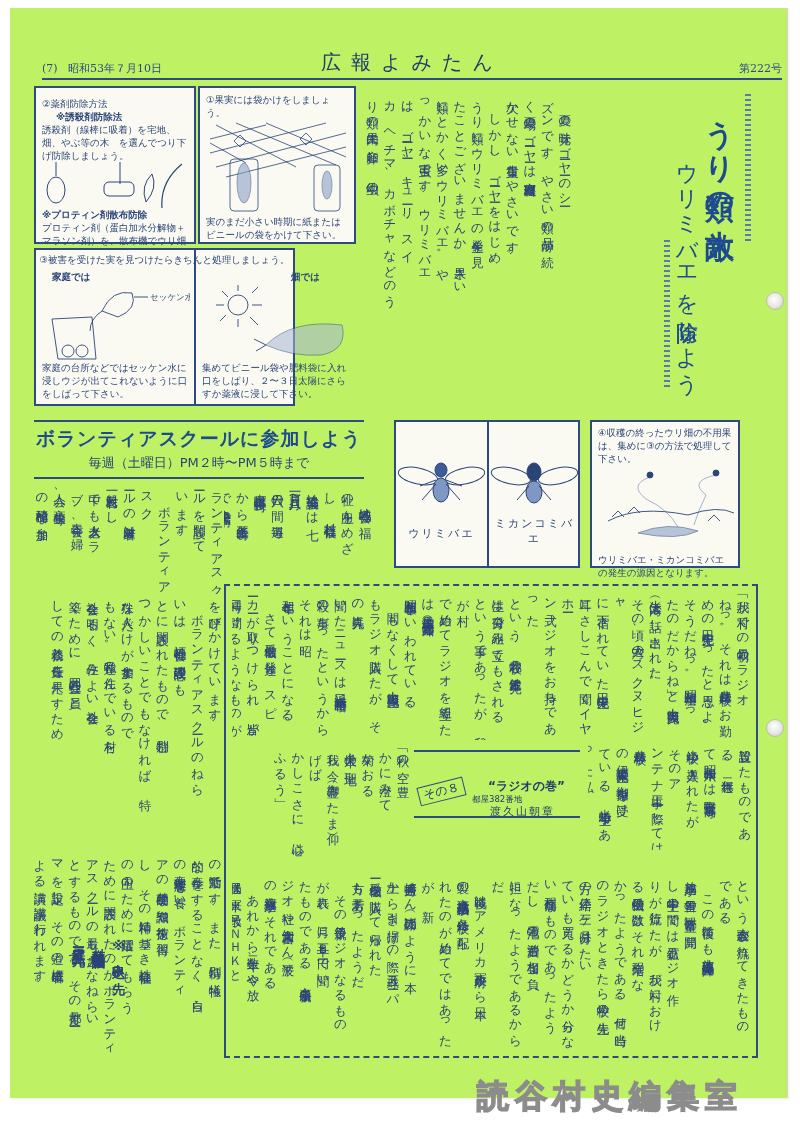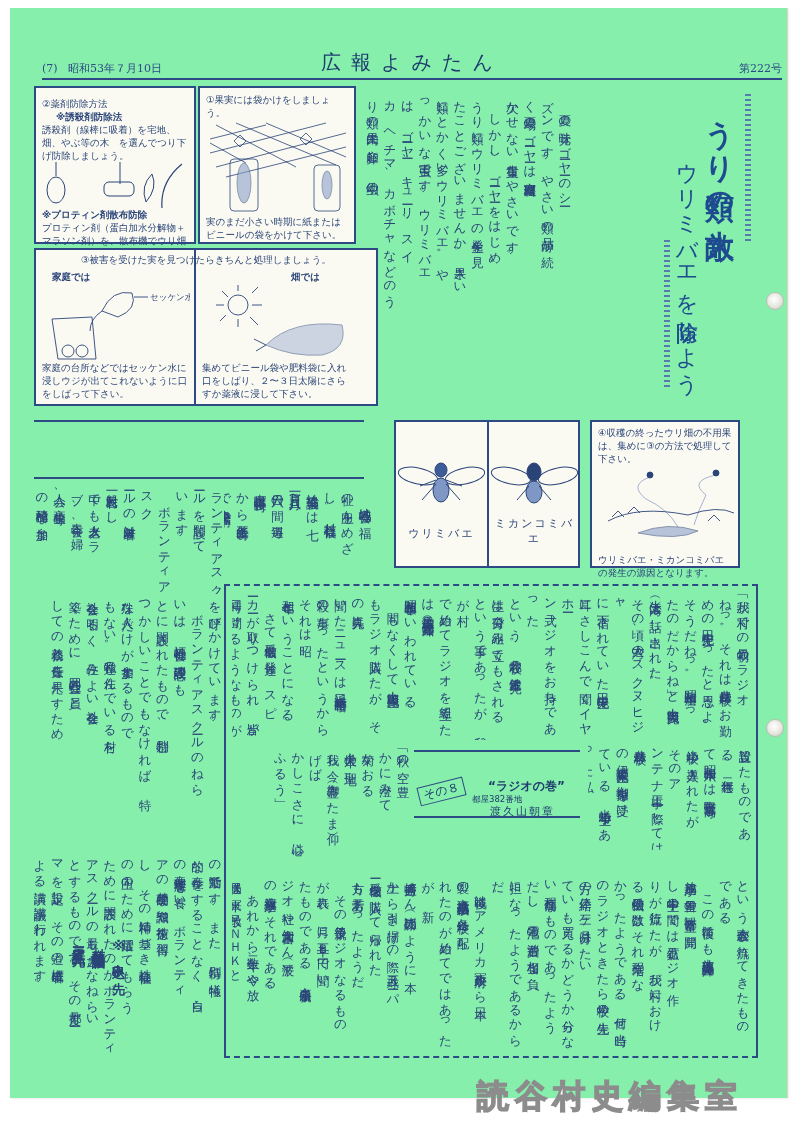--- a/index.html
+++ b/index.html
@@ -4,21 +4,21 @@
 <style>
   * { box-sizing: border-box; margin: 0; padding: 0; }
   body {
     width: 800px; height: 1131px; overflow: hidden;
     background: #ffffff;
     font-family: "DejaVu Serif", "Liberation Serif", serif;
     color: #1f3b6e;
   }
   .page {
     position: absolute; left: 10px; top: 8px; width: 778px; height: 1090px;
-    background: #86efac;
+    background: #bef264;
     border-right: 1px solid #d9d6c8;
     box-shadow: 1px 1px 2px rgba(0,0,0,0.08);
   }
   .header {
     position: absolute; left: 32px; top: 50px; width: 740px; height: 22px;
     border-bottom: 2px solid #2d4a85;
     display: flex; align-items: flex-end; justify-content: space-between;
     padding-bottom: 2px;
     font-size: 11px; color: #2d4a85;
   }
@@ -110,21 +110,21 @@
         <rect x="24" y="40" width="28" height="52" rx="4"></rect>
         <ellipse cx="38" cy="64" rx="7" ry="20" fill="#8aa0c8" opacity="0.6"></ellipse>
         <rect x="108" y="46" width="26" height="46" rx="4"></rect>
         <ellipse cx="121" cy="66" rx="5" ry="14" fill="#8aa0c8" opacity="0.6"></ellipse>
         <path d="M28 22 l6 -6 l6 6 l-6 6z M94 20 l6 -6 l6 6 l-6 6z"></path>
       </g>
     </svg>
     <p>実のまだ小さい時期に紙またはビニールの袋をかけて下さい。</p>
   </div>
 
-  <div class="box" style="left:24px; top:240px; width:344px; height:158px;">
+  <div class="box" style="left:24px; top:240px; width:261px; height:158px;">
     <p style="text-align:center; padding-top:3px;">③被害を受けた実を見つけたらきちんと処理しましょう。</p>
     <div class="vr" style="left:158px; top:0; height:154px;"></div>
     <div style="position:absolute; left:6px; top:20px; width:148px;">
       <p class="bold" style="padding-left:10px;">家庭では</p>
       <svg width="148" height="78" viewBox="0 0 148 78">
         <g stroke="#2a4478" stroke-width="0.9" fill="none">
           <path d="M60 28 Q70 6 90 10 Q96 26 76 34 Z"></path>
           <path d="M60 28 Q48 36 48 48"></path>
           <path d="M10 36 L50 34 L54 76 L16 76 Z"></path>
           <circle cx="26" cy="68" r="6"></circle>
@@ -155,20 +155,24 @@
 
   <div class="deco" style="left:735px; top:86px; height:150px;"></div>
   <div class="deco" style="left:654px; top:232px; height:148px;"></div>
   <div class="headline" style="left:690px; top:92px; font-size:29px; letter-spacing:2px;">うり類の大敵</div>
   <div class="headline" style="left:662px; top:140px; font-size:22px; font-weight:normal; letter-spacing:1px;">ウリミバエを防除しよう</div>
 
   <div class="hole" style="left:756px; top:284px;"></div>
   <div class="hole" style="left:756px; top:711px;"></div>
 
   <div class="hr" style="left:24px; top:412px; width:330px;"></div>
+  <div style="position:absolute; left:24px; top:418px; width:330px; text-align:center;">
+    <div style="font-family:'DejaVu Sans',sans-serif; font-weight:bold; font-size:19px; color:#1e4a8f; letter-spacing:1px;">ボランティアスクールに参加しよう</div>
+    <div style="font-family:'DejaVu Sans',sans-serif; font-size:13px; color:#2a4478; margin-top:2px;">毎週（土曜日）PM２時〜PM５時まで</div>
+  </div>
   <div class="hr" style="left:24px; top:469px; width:330px;"></div>
 
   <div class="box" style="left:384px; top:412px; width:186px; height:148px;">
     <div class="vr" style="left:91px; top:0; height:144px;"></div>
     <div style="position:absolute; left:0; top:36px; width:91px;">
       <svg width="91" height="50" viewBox="0 0 91 50">
         <g stroke="#2a4478" stroke-width="1" fill="none">
           <ellipse cx="22" cy="18" rx="20" ry="8" transform="rotate(12 22 18)"></ellipse>
           <ellipse cx="69" cy="18" rx="20" ry="8" transform="rotate(-12 69 18)"></ellipse>
           <ellipse cx="45" cy="12" rx="6" ry="7" fill="#3e5d98"></ellipse>

